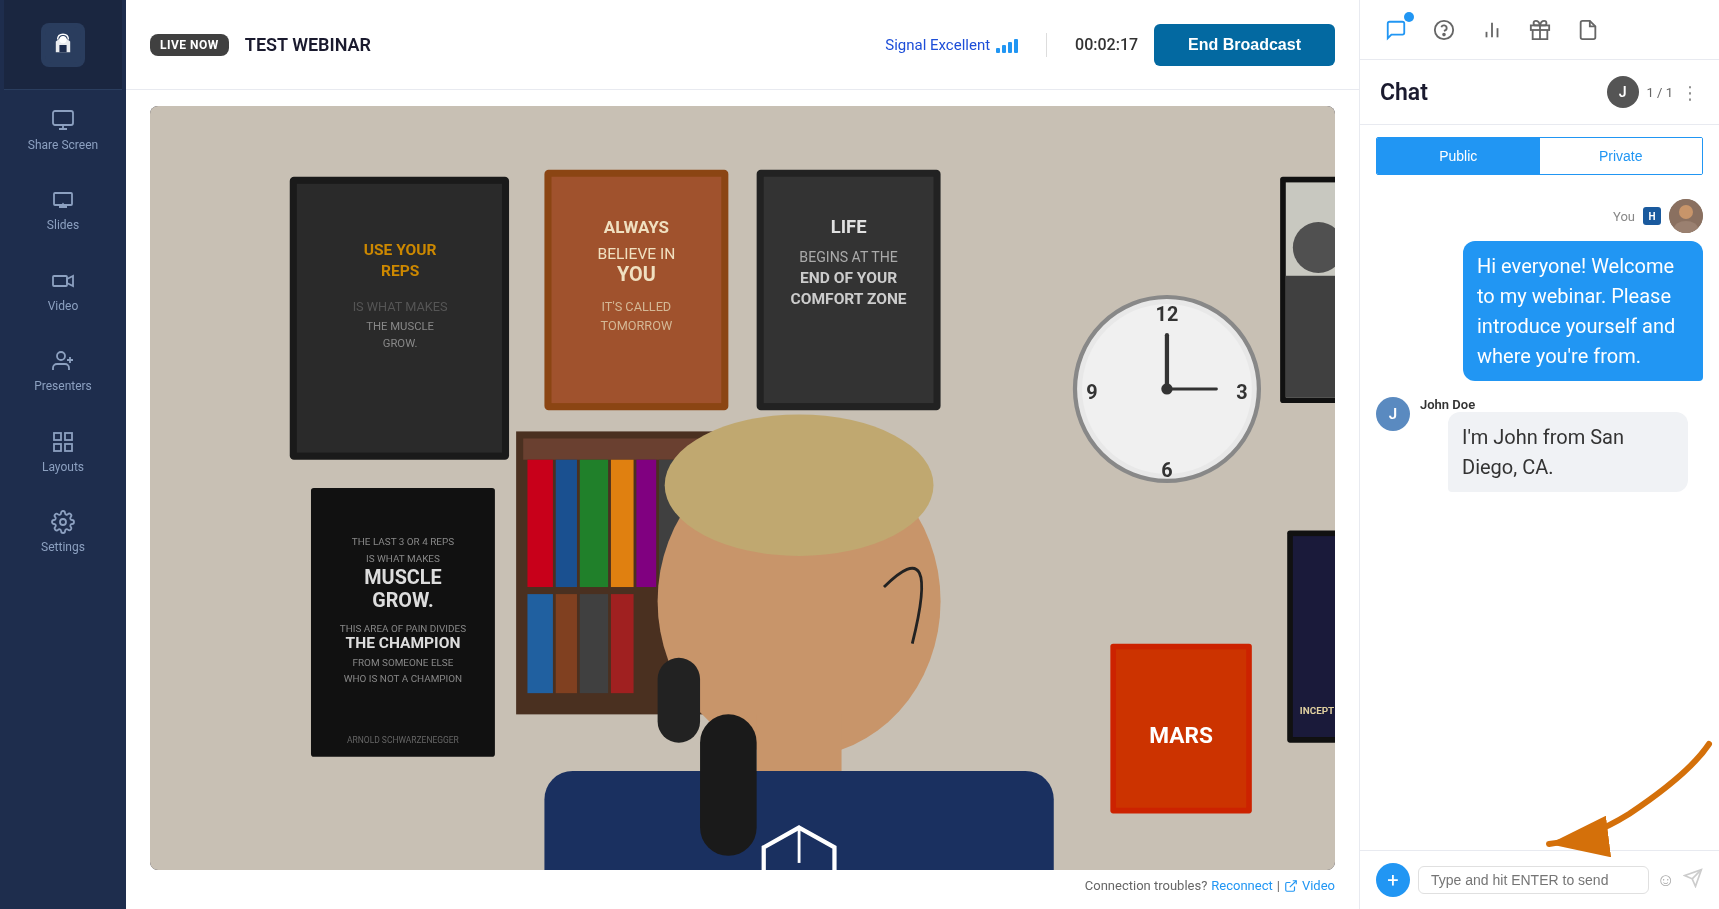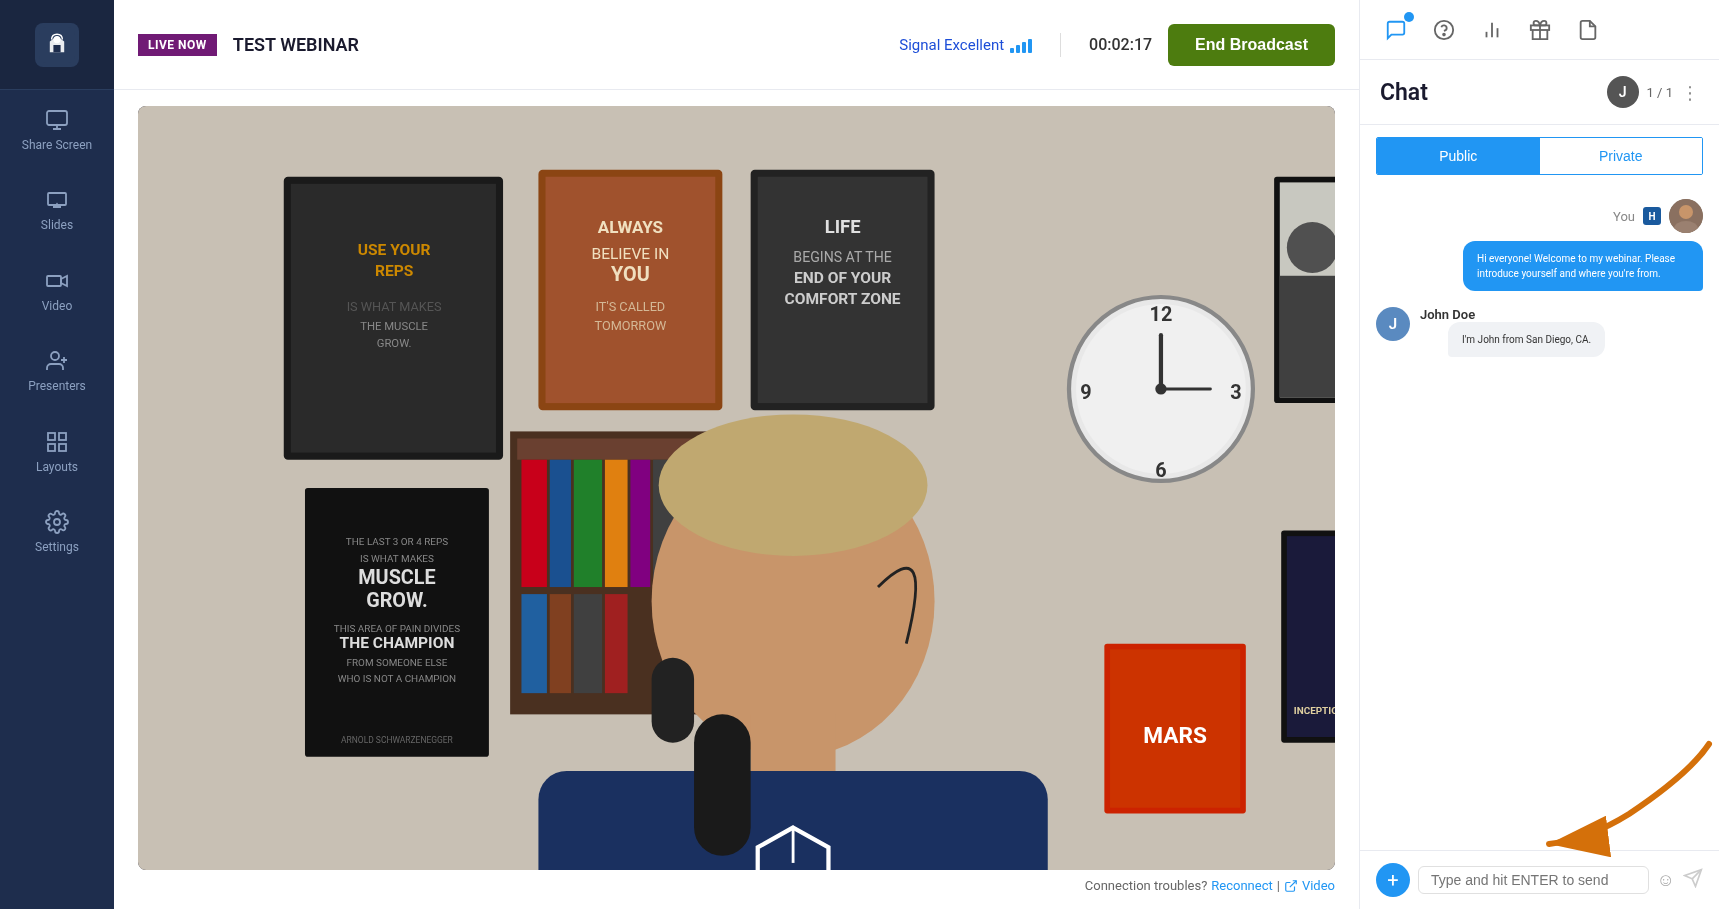--- a/index.html
+++ b/index.html
@@ -7,21 +7,21 @@
       font-family: -apple-system, BlinkMacSystemFont, 'Segoe UI', Roboto, sans-serif;
       background: #f0f2f5;
       width: 1719px;
       height: 909px;
       overflow: hidden;
       display: flex;
     }
 
     
     .sidebar {
-      width: 114px;
+      width: 126px;
       background: #1e2d4d;
       display: flex;
       flex-direction: column;
       align-items: center;
       padding-top: 0;
       flex-shrink: 0;
     }
     .sidebar-logo {
       width: 118px;
       height: 90px;
@@ -73,26 +73,26 @@
     .header {
       height: 90px;
       background: #fff;
       display: flex;
       align-items: center;
       padding: 0 24px;
       border-bottom: 1px solid #e8eaf0;
       gap: 16px;
     }
     .live-badge {
-      background: #701a75;
+      background: #404040;
       color: #fff;
       font-size: 12px;
       font-weight: 700;
       padding: 4px 10px;
-      border-radius: 0;
+      border-radius: 8px;
       letter-spacing: 0.5px;
     }
     .webinar-title {
       font-size: 18px;
       font-weight: 600;
       color: #1a1a2e;
       margin-right: auto;
     }
     .signal-info {
       display: flex;
@@ -117,25 +117,25 @@
       height: 24px;
       background: #ddd;
       margin: 0 12px;
     }
     .timer {
       font-size: 16px;
       font-weight: 500;
       color: #333;
     }
     .end-broadcast-btn {
-      background: #4d7c0f;
+      background: #0369a1;
       color: #fff;
       border: none;
       border-radius: 6px;
-      padding: 12px 27px;
+      padding: 12px 34px;
       font-size: 16px;
       font-weight: 600;
       cursor: pointer;
     }
 
     
     .video-container {
       flex: 1;
       padding: 16px 24px;
       display: flex;
@@ -292,21 +292,21 @@
     .message-row.other { align-items: flex-start; }
     .sender-name {
       font-weight: 600;
       font-size: 13px;
       color: #333;
     }
     .message-bubble {
       max-width: 240px;
       padding: 10px 14px;
       border-radius: 12px;
-      font-size: 10px;
+      font-size: 20px;
       line-height: 1.5;
     }
     .message-bubble.own-bubble {
       background: #2196f3;
       color: #fff;
       border-bottom-right-radius: 4px;
     }
     .message-bubble.other-bubble {
       background: #f0f2f5;
       color: #333;

